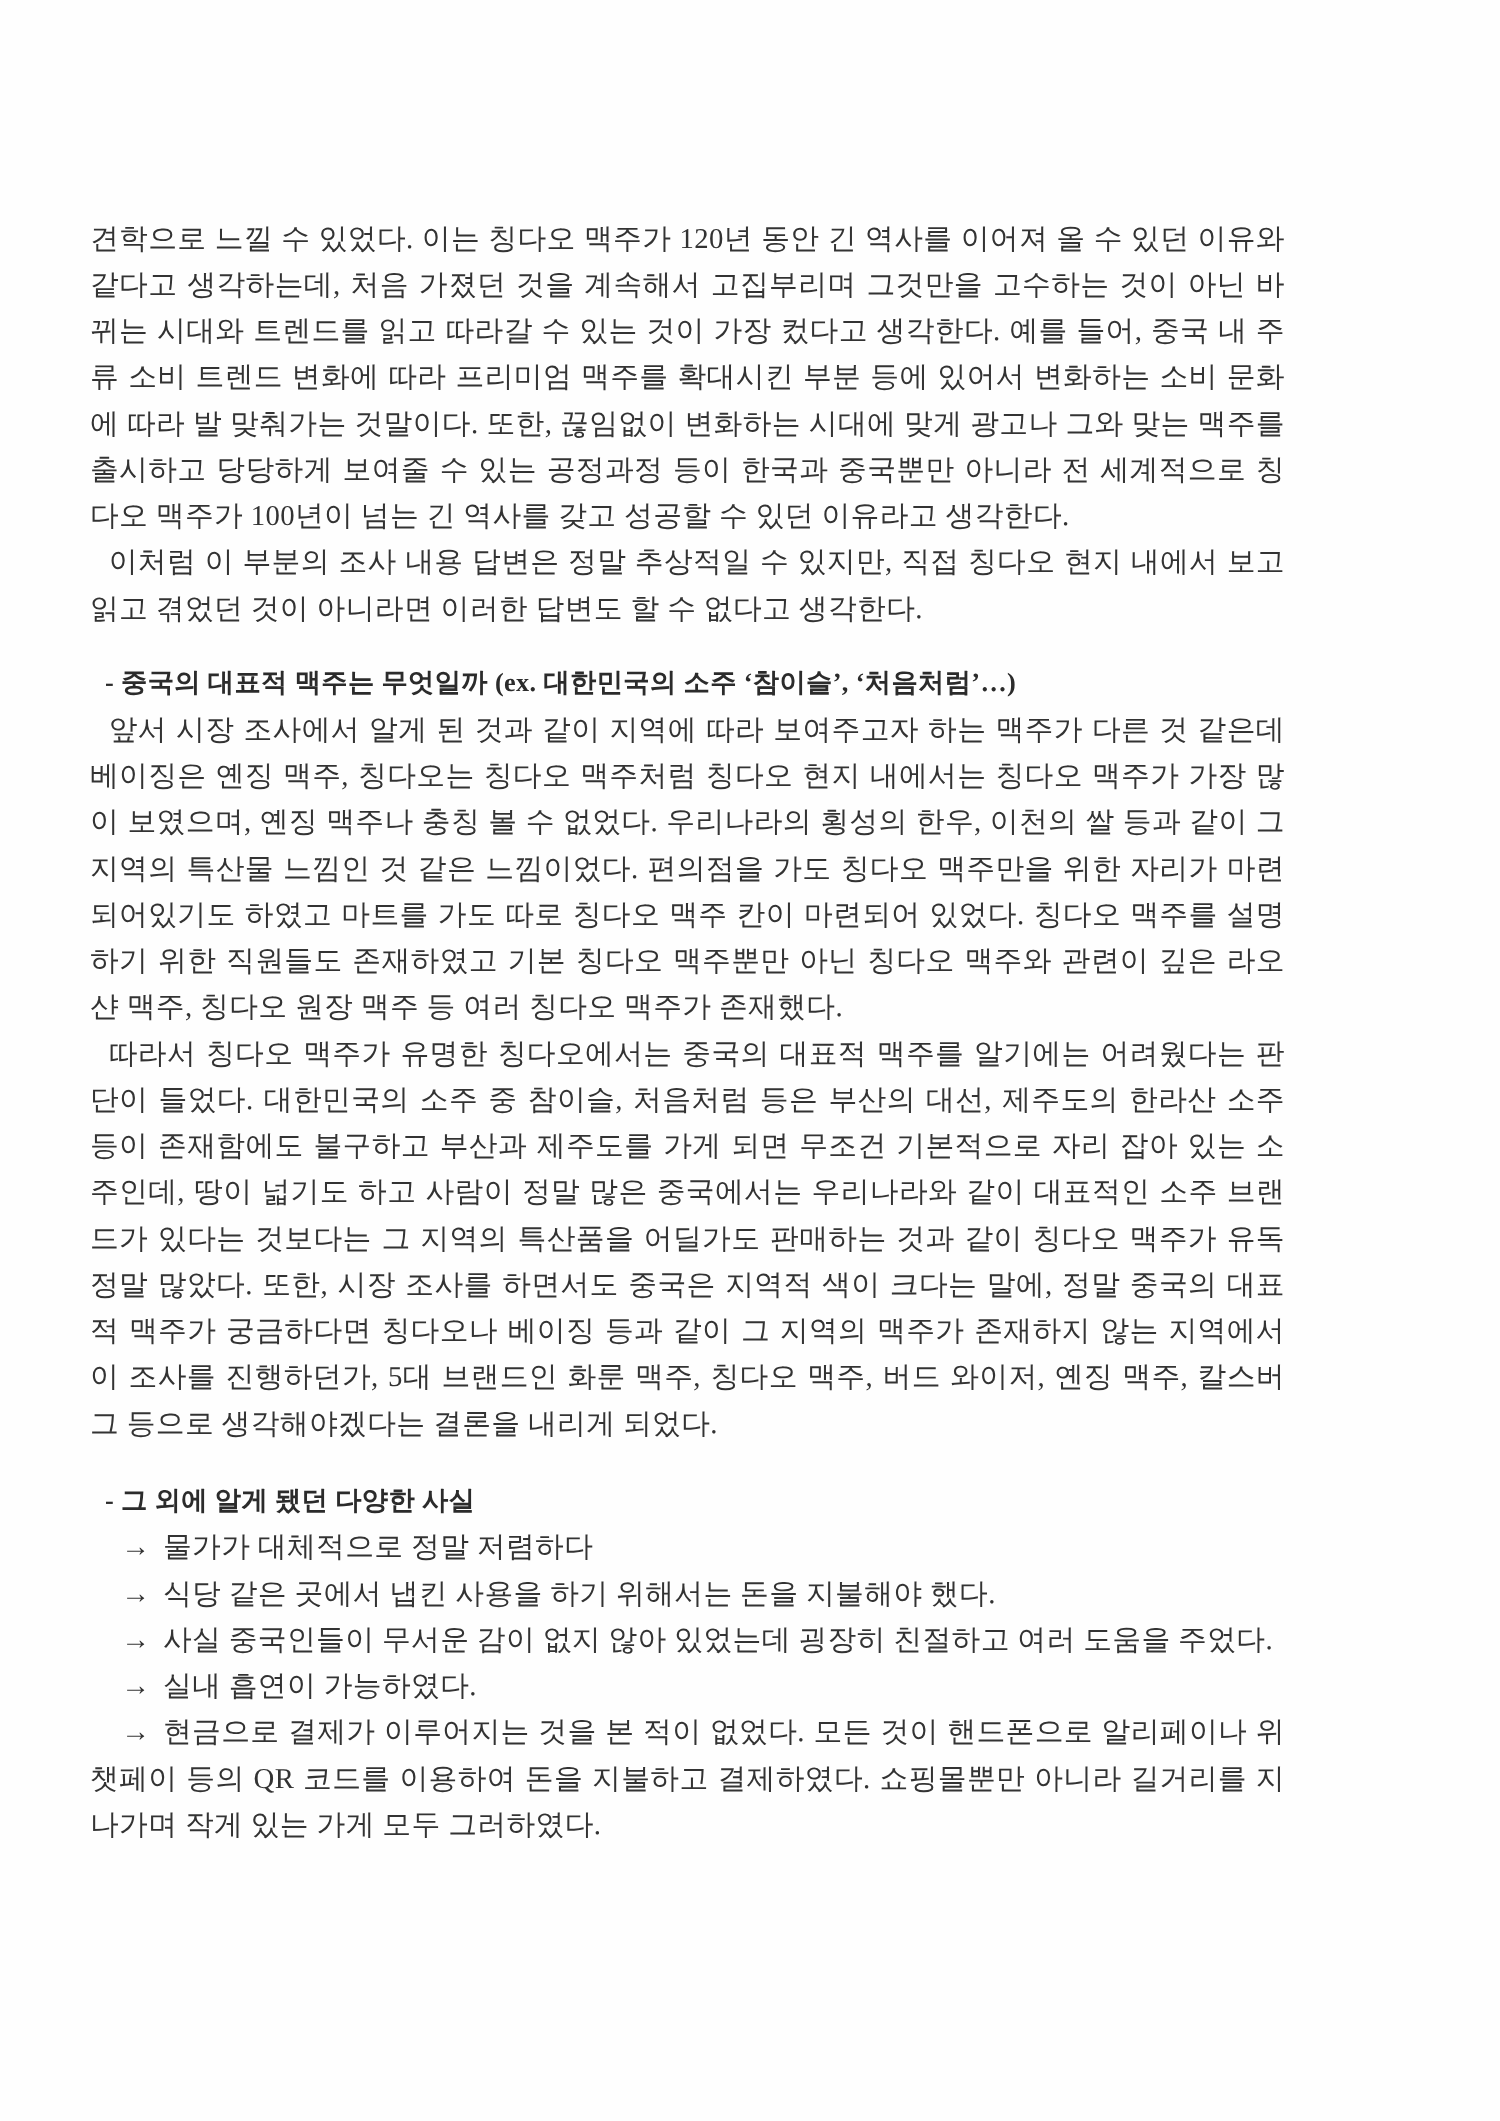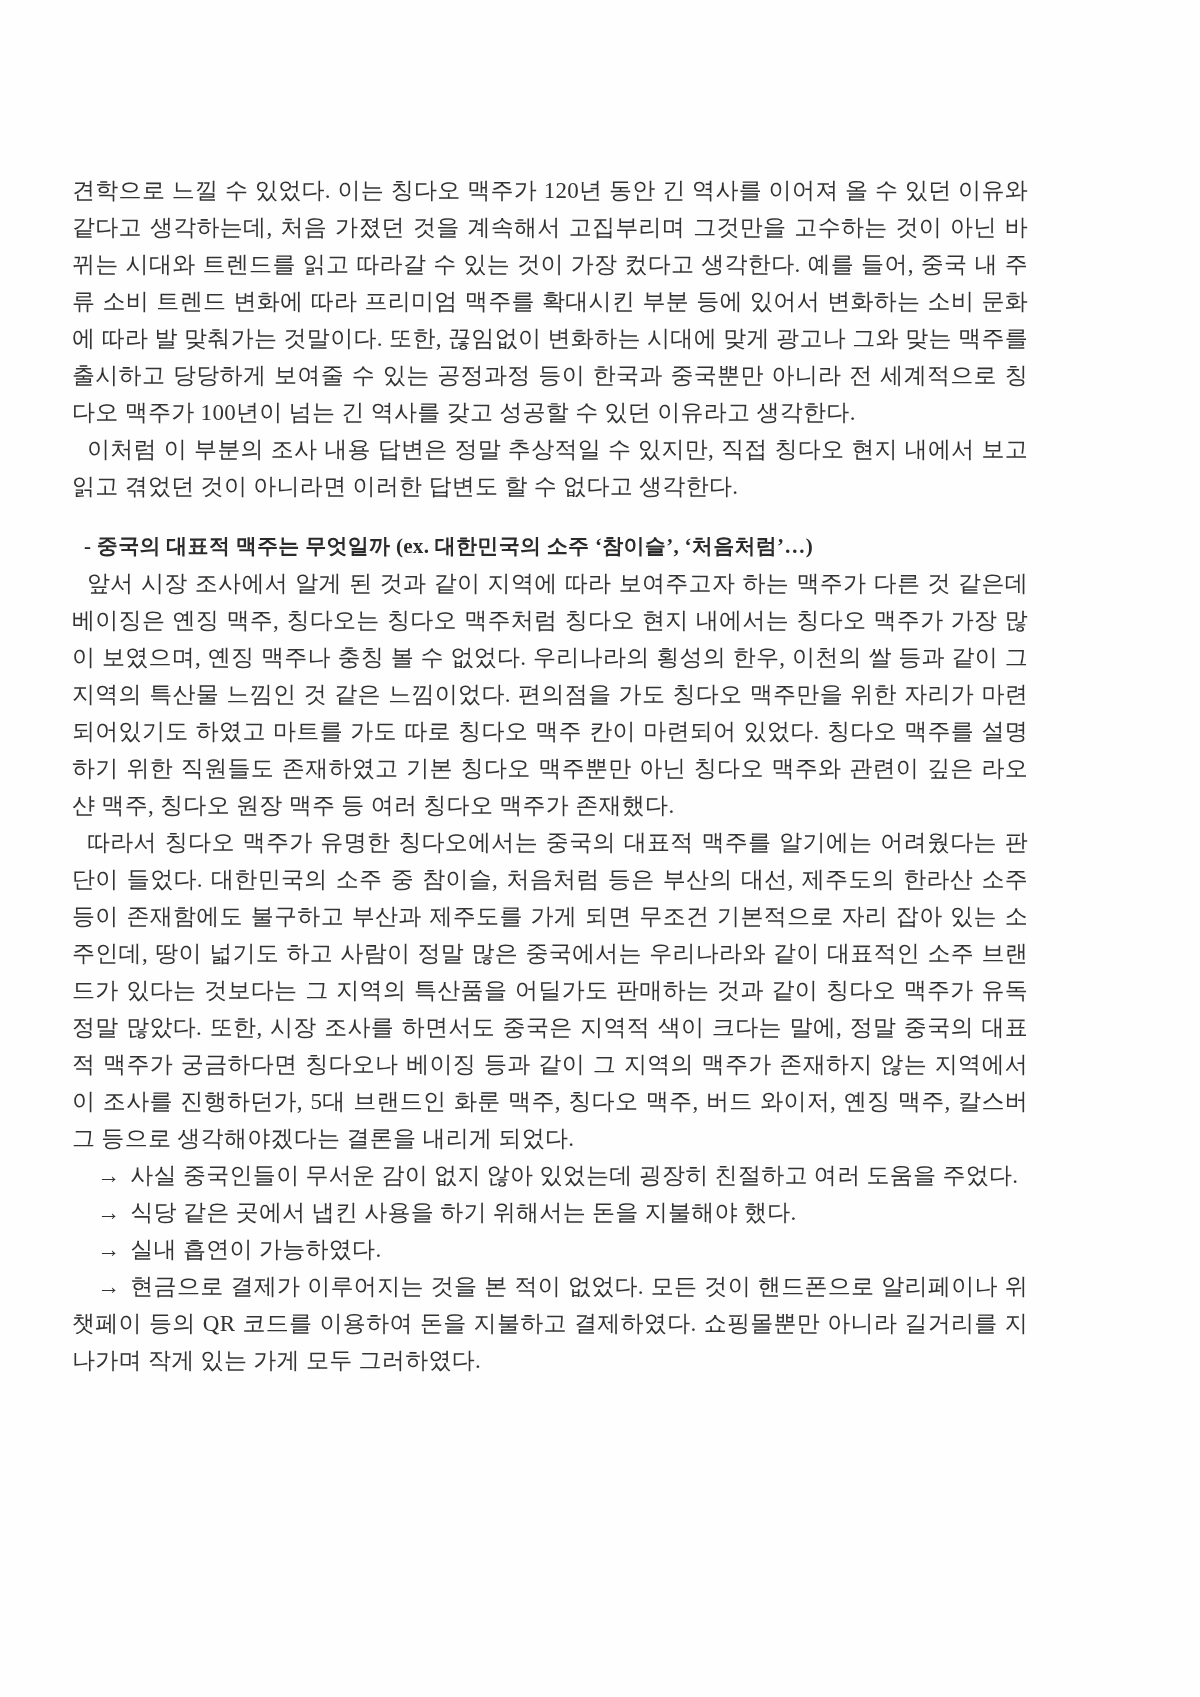--- a/index.html
+++ b/index.html
@@ -64,27 +64,31 @@
   <p class="para">견학으로 느낄 수 있었다. 이는 칭다오 맥주가 120년 동안 긴 역사를 이어져 올 수 있던 이유와 같다고 생각하는데, 처음 가졌던 것을 계속해서 고집부리며 그것만을 고수하는 것이 아닌 바뀌는 시대와 트렌드를 읽고 따라갈 수 있는 것이 가장 컸다고 생각한다. 예를 들어, 중국 내 주류 소비 트렌드 변화에 따라 프리미엄 맥주를 확대시킨 부분 등에 있어서 변화하는 소비 문화에 따라 발 맞춰가는 것말이다. 또한, 끊임없이 변화하는 시대에 맞게 광고나 그와 맞는 맥주를 출시하고 당당하게 보여줄 수 있는 공정과정 등이 한국과 중국뿐만 아니라 전 세계적으로 칭다오 맥주가 100년이 넘는 긴 역사를 갖고 성공할 수 있던 이유라고 생각한다.</p>
 
   <p class="para indent">이처럼 이 부분의 조사 내용 답변은 정말 추상적일 수 있지만, 직접 칭다오 현지 내에서 보고 읽고 겪었던 것이 아니라면 이러한 답변도 할 수 없다고 생각한다.</p>
 
   <h2 class="section-heading">- 중국의 대표적 맥주는 무엇일까 (ex. 대한민국의 소주 ‘참이슬’, ‘처음처럼’…)</h2>
 
   <p class="para indent">앞서 시장 조사에서 알게 된 것과 같이 지역에 따라 보여주고자 하는 맥주가 다른 것 같은데 베이징은 옌징 맥주, 칭다오는 칭다오 맥주처럼 칭다오 현지 내에서는 칭다오 맥주가 가장 많이 보였으며, 옌징 맥주나 충칭 볼 수 없었다. 우리나라의 횡성의 한우, 이천의 쌀 등과 같이 그 지역의 특산물 느낌인 것 같은 느낌이었다. 편의점을 가도 칭다오 맥주만을 위한 자리가 마련되어있기도 하였고 마트를 가도 따로 칭다오 맥주 칸이 마련되어 있었다. 칭다오 맥주를 설명하기 위한 직원들도 존재하였고 기본 칭다오 맥주뿐만 아닌 칭다오 맥주와 관련이 깊은 라오샨 맥주, 칭다오 원장 맥주 등 여러 칭다오 맥주가 존재했다.</p>
 
   <p class="para indent">따라서 칭다오 맥주가 유명한 칭다오에서는 중국의 대표적 맥주를 알기에는 어려웠다는 판단이 들었다. 대한민국의 소주 중 참이슬, 처음처럼 등은 부산의 대선, 제주도의 한라산 소주 등이 존재함에도 불구하고 부산과 제주도를 가게 되면 무조건 기본적으로 자리 잡아 있는 소주인데, 땅이 넓기도 하고 사람이 정말 많은 중국에서는 우리나라와 같이 대표적인 소주 브랜드가 있다는 것보다는 그 지역의 특산품을 어딜가도 판매하는 것과 같이 칭다오 맥주가 유독 정말 많았다. 또한, 시장 조사를 하면서도 중국은 지역적 색이 크다는 말에, 정말 중국의 대표적 맥주가 궁금하다면 칭다오나 베이징 등과 같이 그 지역의 맥주가 존재하지 않는 지역에서 이 조사를 진행하던가, 5대 브랜드인 화룬 맥주, 칭다오 맥주, 버드 와이저, 옌징 맥주, 칼스버그 등으로 생각해야겠다는 결론을 내리게 되었다.</p>
 
+  <h2 class="section-heading second">- 그 외에 알게 됐던 다양한 사실</h2>
 
   <ul class="facts-list">
     <li>
-      <span class="arrow-glyph">→</span><span>사실 중국인들이 무서운 감이 없지 않아 있었는데 굉장히 친절하고 여러 도움을 주었다.</span>
+      <span class="arrow-glyph">→</span><span>물가가 대체적으로 정말 저렴하다</span>
     </li>
     <li>
       <span class="arrow-glyph">→</span><span>식당 같은 곳에서 냅킨 사용을 하기 위해서는 돈을 지불해야 했다.</span>
+    </li>
+    <li>
+      <span class="arrow-glyph">→</span><span>사실 중국인들이 무서운 감이 없지 않아 있었는데 굉장히 친절하고 여러 도움을 주었다.</span>
     </li>
     <li>
       <span class="arrow-glyph">→</span><span>실내 흡연이 가능하였다.</span>
     </li>
     <li>
       <span class="arrow-glyph">→</span><span>현금으로 결제가 이루어지는 것을 본 적이 없었다. 모든 것이 핸드폰으로 알리페이나 위챗페이 등의 QR 코드를 이용하여 돈을 지불하고 결제하였다. 쇼핑몰뿐만 아니라 길거리를 지나가며 작게 있는 가게 모두 그러하였다.</span>
     </li>
 
   </ul>
 

